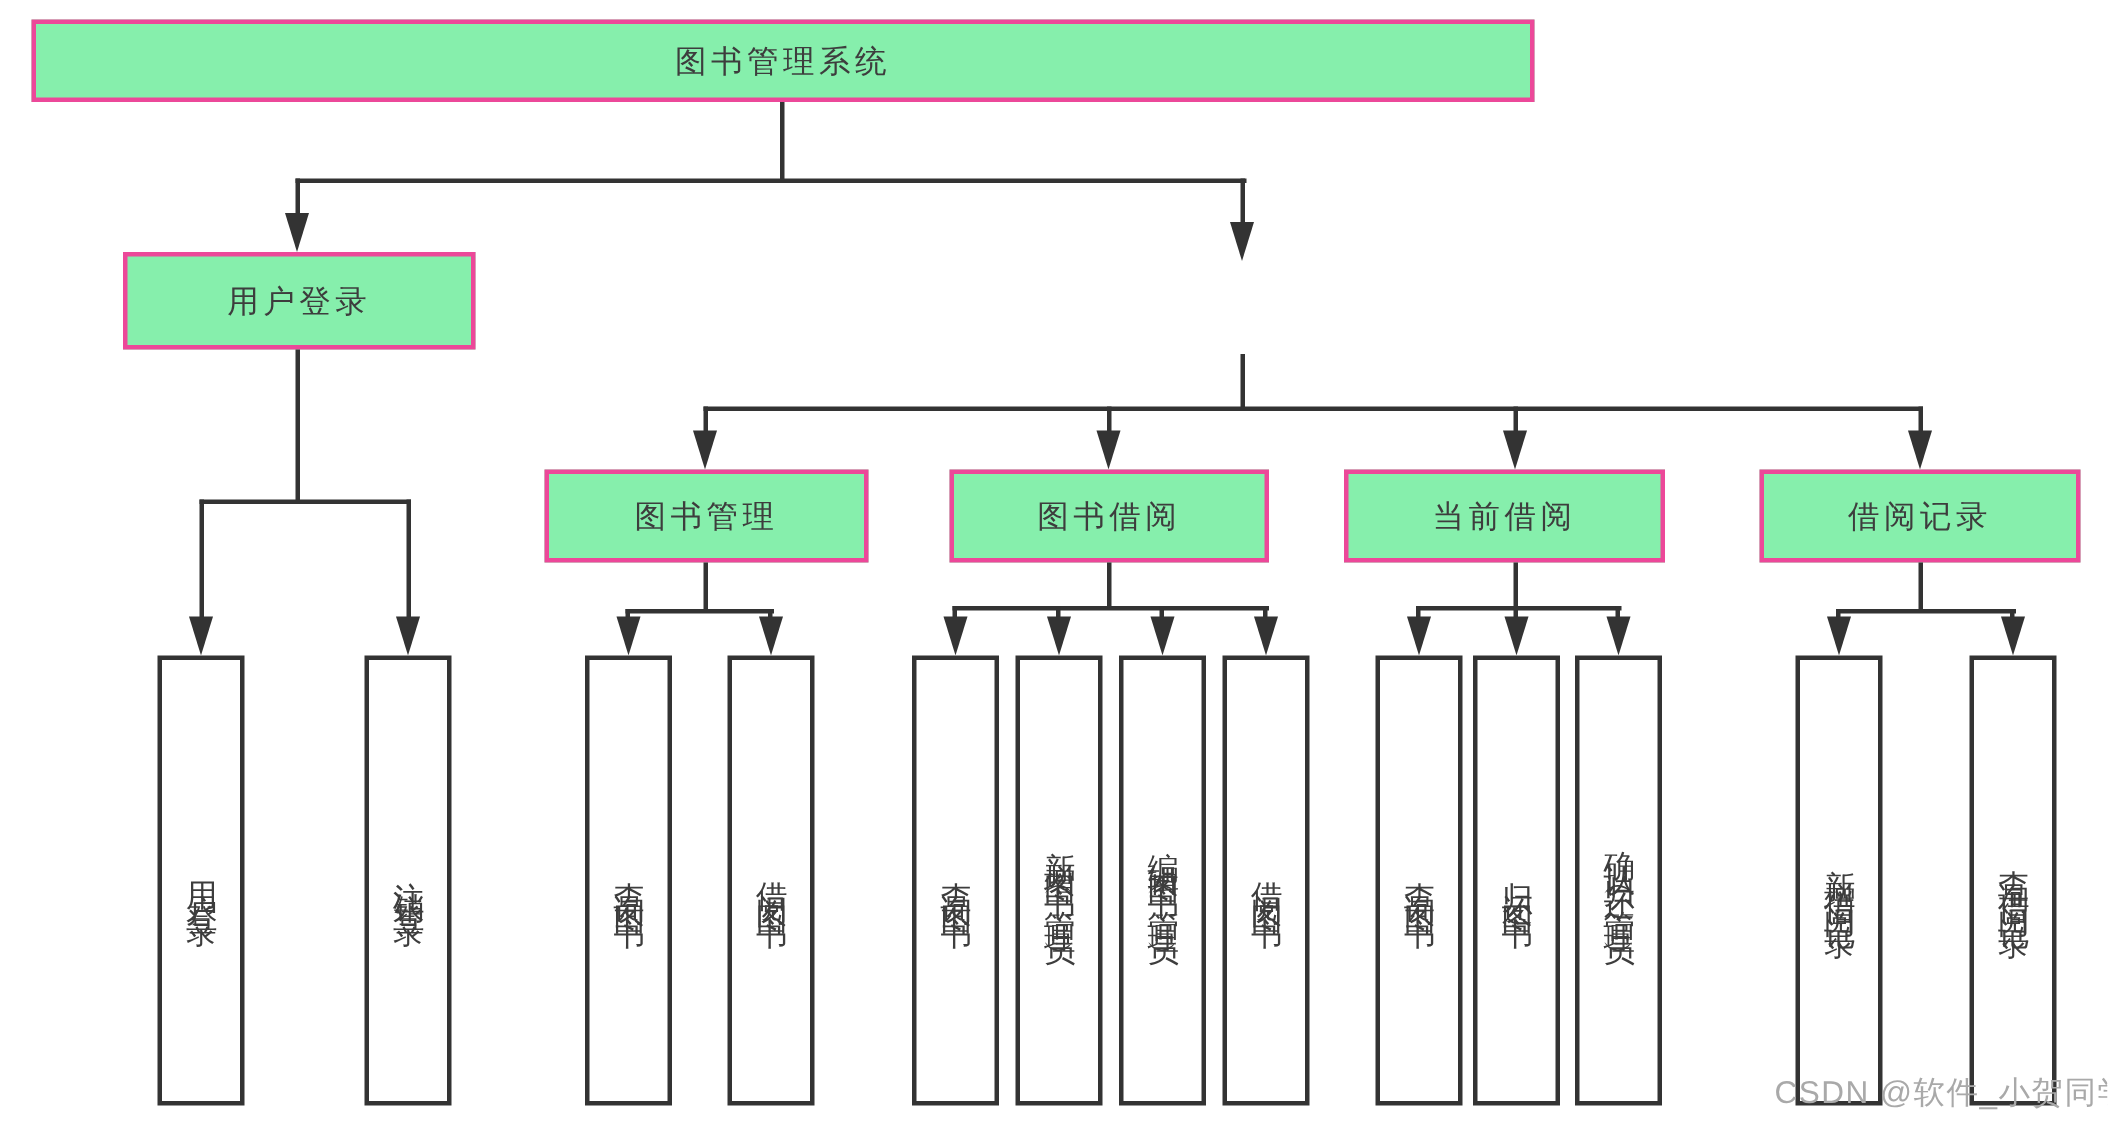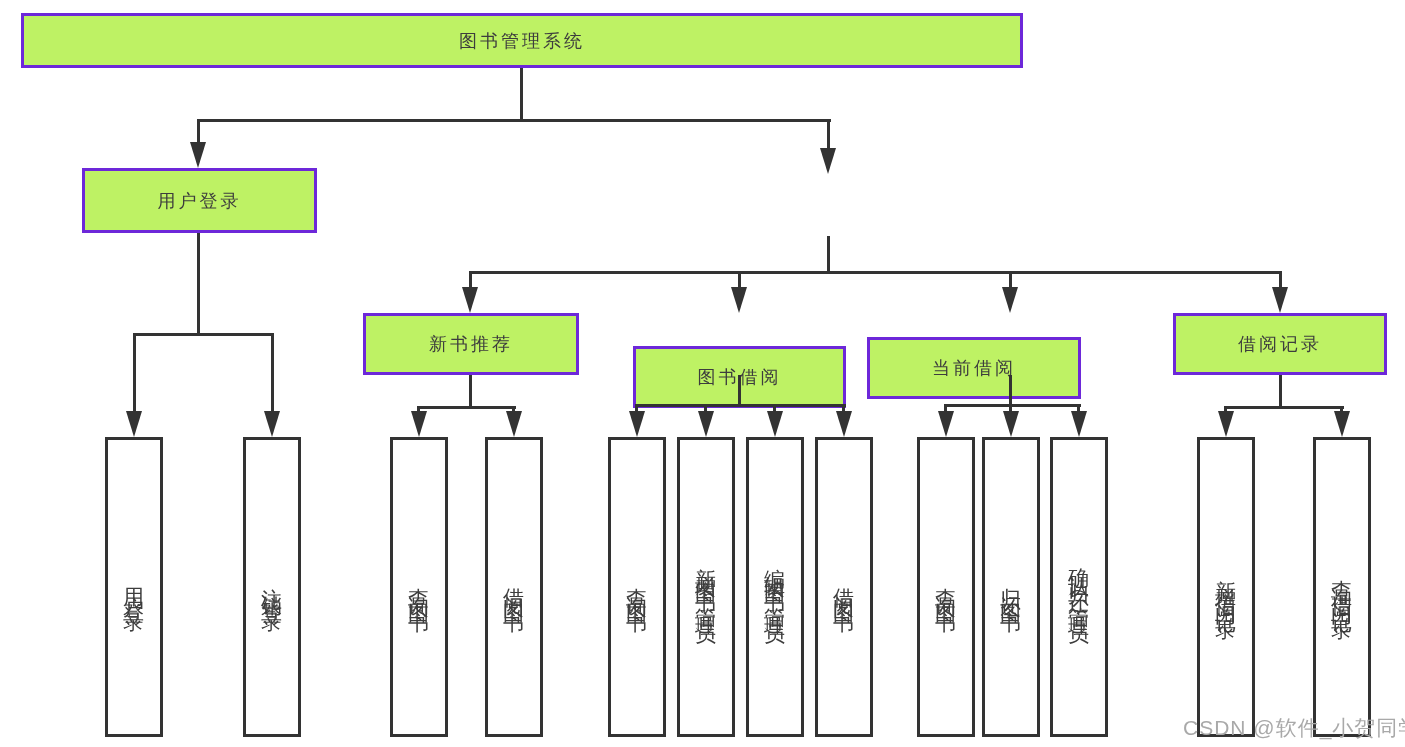--- a/index.html
+++ b/index.html
@@ -1,23 +1,23 @@
 <!DOCTYPE html>
 <html><head>
 <meta charset="utf-8">
 <style>
   html,body{margin:0;padding:0;background:#fff;}
   .stage{
     position:relative;width:1405px;height:747px;background:#fff;overflow:hidden;
     font-family:"Liberation Sans","DejaVu Sans",sans-serif;
   }
   .box{
-    position:absolute;box-sizing:border-box;border:3px solid #6d28d9;background:#bef264;
+    position:absolute;box-sizing:border-box;border:3px solid #ec4899;background:#86efac;
     display:flex;align-items:center;justify-content:center;
-    font-size:18px;color:#3d3d3d;letter-spacing:3px;white-space:nowrap;
+    font-size:21px;color:#3d3d3d;letter-spacing:3px;white-space:nowrap;
   }
   .vbox{
     position:absolute;box-sizing:border-box;border:3px solid #333333;background:#ffffff;
     display:flex;align-items:center;justify-content:center;
     width:58px;height:300px;top:437px;
   }
   .vtext{
     writing-mode:vertical-rl;text-orientation:mixed;
     font-size:21px;color:#3d3d3d;letter-spacing:8px;line-height:1;
   }
@@ -61,23 +61,23 @@
   <div class="hl" style="left:469px;top:271px;width:813px;"></div>
   <div class="vl" style="left:469px;top:271px;height:17px;"></div>
   <div class="vl" style="left:738px;top:271px;height:17px;"></div>
   <div class="vl" style="left:1009px;top:271px;height:17px;"></div>
   <div class="vl" style="left:1279px;top:271px;height:17px;"></div>
   <div class="arr" style="left:462px;top:287px;"></div>
   <div class="arr" style="left:731px;top:287px;"></div>
   <div class="arr" style="left:1002px;top:287px;"></div>
   <div class="arr" style="left:1272px;top:287px;"></div>
 
-  <div class="box" style="left:363px;top:313px;width:216px;height:62px;">新书推荐</div>
-  <div class="box" style="left:633px;top:313px;width:213px;height:62px;margin-top:33px;">图书借阅</div>
-  <div class="box" style="left:867px;top:313px;width:214px;height:62px;margin-top:24px;">当前借阅</div>
+  <div class="box" style="left:363px;top:313px;width:216px;height:62px;">图书管理</div>
+  <div class="box" style="left:633px;top:313px;width:213px;height:62px;">图书借阅</div>
+  <div class="box" style="left:896px;top:313px;width:214px;height:62px;">当前借阅</div>
   <div class="box" style="left:1173px;top:313px;width:214px;height:62px;">借阅记录</div>
 
   <div class="vl" style="left:469px;top:375px;height:33px;"></div>
   <div class="hl" style="left:417px;top:406px;width:99px;"></div>
   <div class="vl" style="left:417px;top:406px;height:7px;"></div>
   <div class="vl" style="left:512px;top:406px;height:7px;"></div>
   <div class="arr" style="left:411px;top:411px;"></div>
   <div class="arr" style="left:506px;top:411px;"></div>
 
   <div class="vl" style="left:738px;top:375px;height:31px;"></div>

